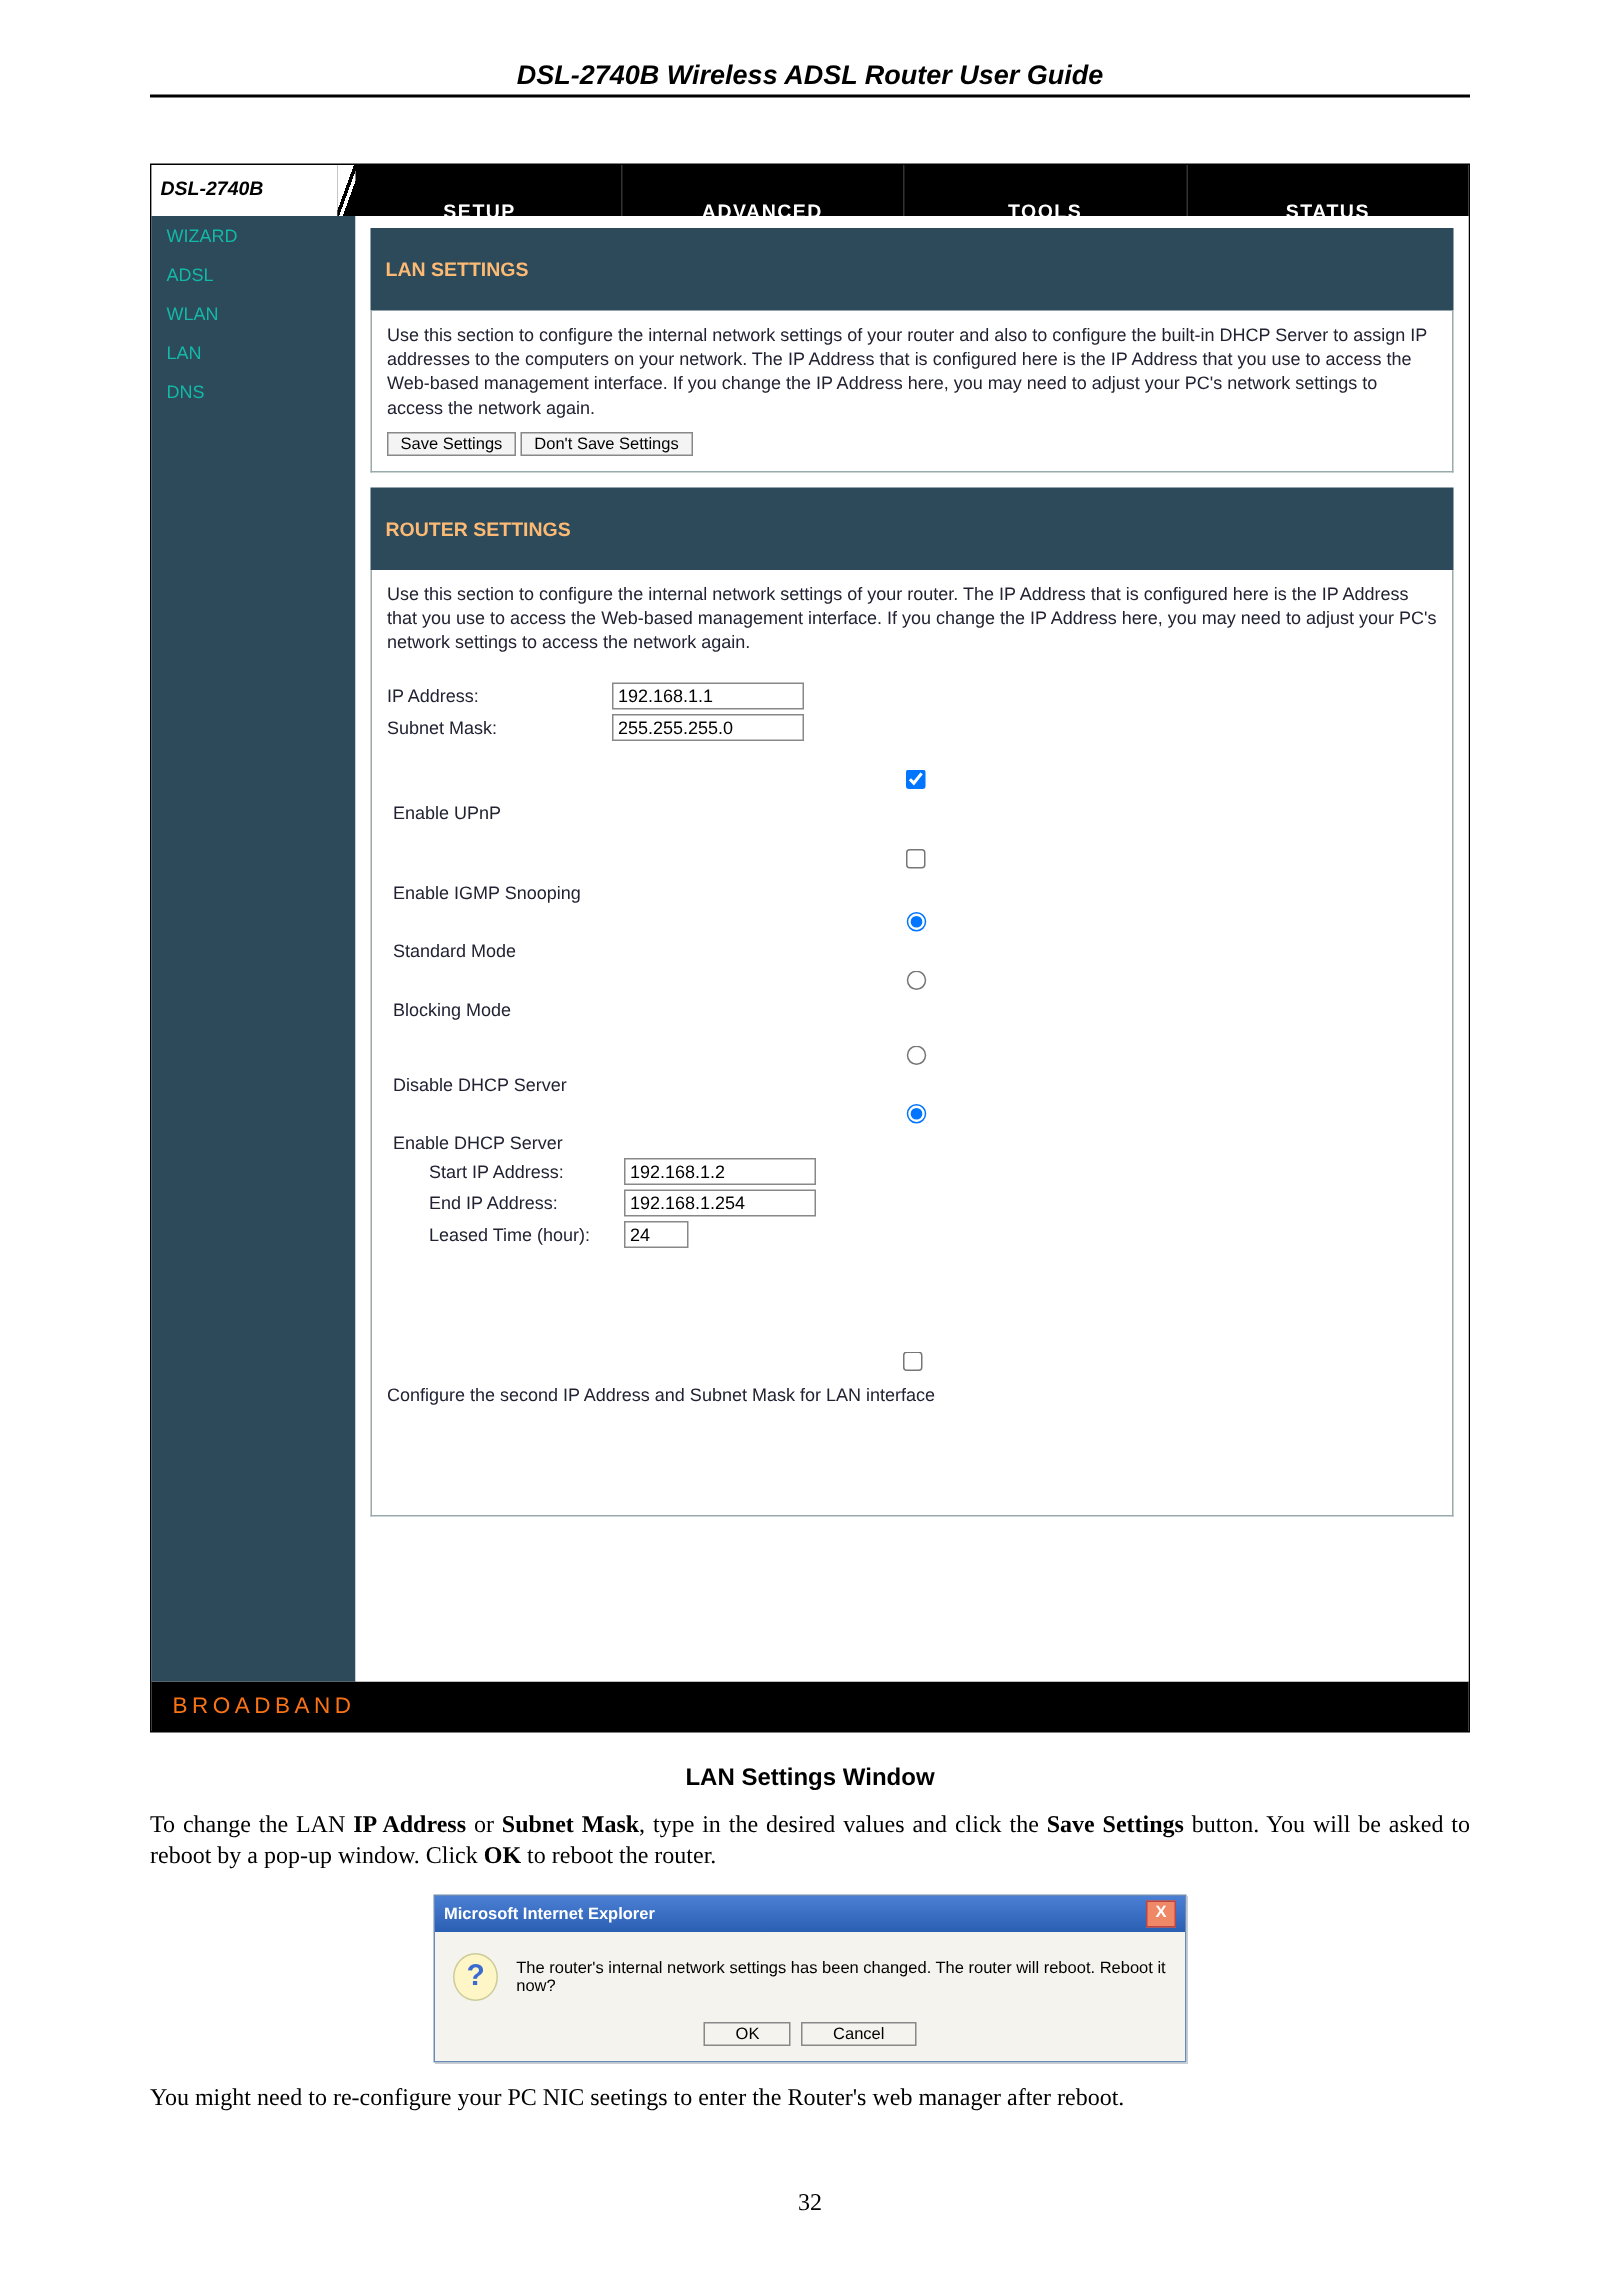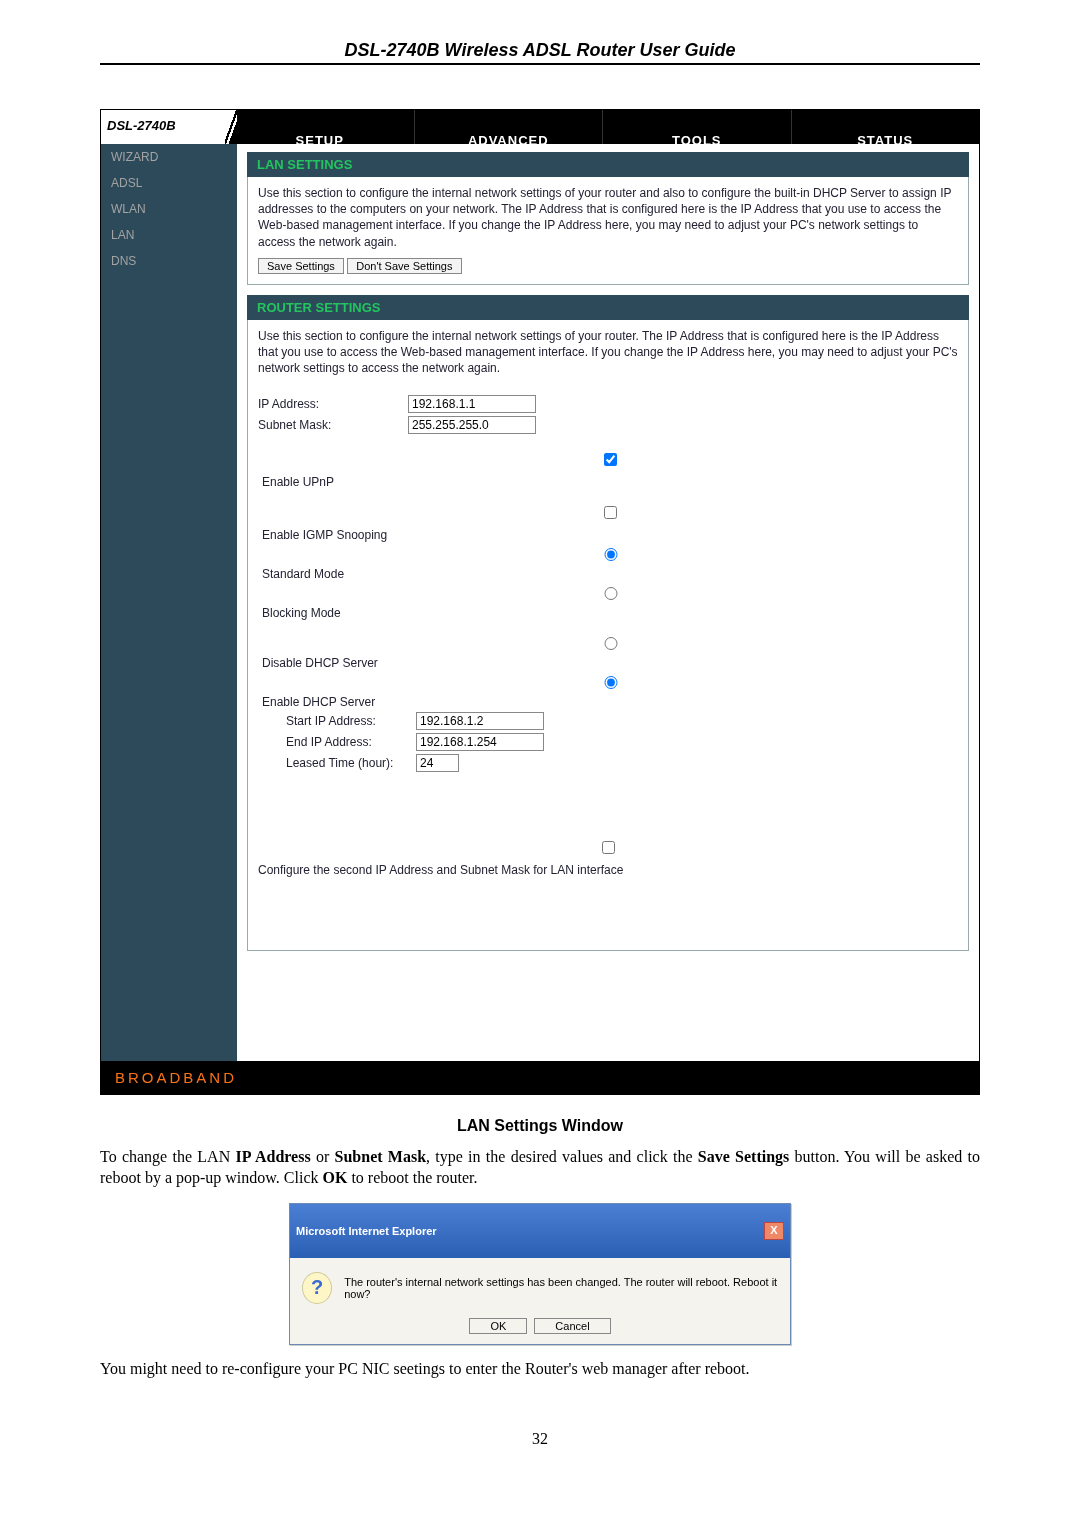--- a/index.html
+++ b/index.html
@@ -64,38 +64,38 @@
     padding-top: 23px;
     border-left: 1px solid #333;
     font-family: Verdana, sans-serif;
   }
   .body-row {
     display: flex;
   }
   .sidebar {
     width: 136px;
     background: #2c4a5a;
-    color: #a3a3a3;
+    color: #14b8a6;
     font-size: 12px;
     font-family: Verdana, sans-serif;
   }
   .sidebar-item {
     padding: 6px 10px;
   }
   .content {
     flex: 1;
     padding: 8px 10px 0 10px;
     background: #fff;
   }
   .panel-head {
     background: #2c4a5a;
-    color: #22c55e;
+    color: #fdba74;
     font-weight: bold;
     font-size: 13px;
-    padding: 5px 10px;
+    padding: 20px 10px;
     font-family: Verdana, sans-serif;
   }
   .panel-body {
     border: 1px solid #9aa;
     border-top: none;
     padding: 8px 10px 10px 10px;
     font-size: 12px;
     color: #223;
     font-family: Verdana, sans-serif;
   }
@@ -157,21 +157,21 @@
     margin: 14px auto;
     border: 1px solid #6b8bb5;
     box-shadow: 1px 1px 0 #ccc;
     font-size: 11px;
     font-family: Tahoma, sans-serif;
   }
   .dialog-title {
     background: linear-gradient(#4a7fd4, #2a5fb4);
     color: #fff;
     font-weight: bold;
-    padding: 18px 6px;
+    padding: 3px 6px;
     display: flex;
     justify-content: space-between;
     align-items: center;
   }
   .dialog-close {
     background: #e86;
     border: 1px solid #b44;
     color: #fff;
     width: 18px;
     height: 16px;

